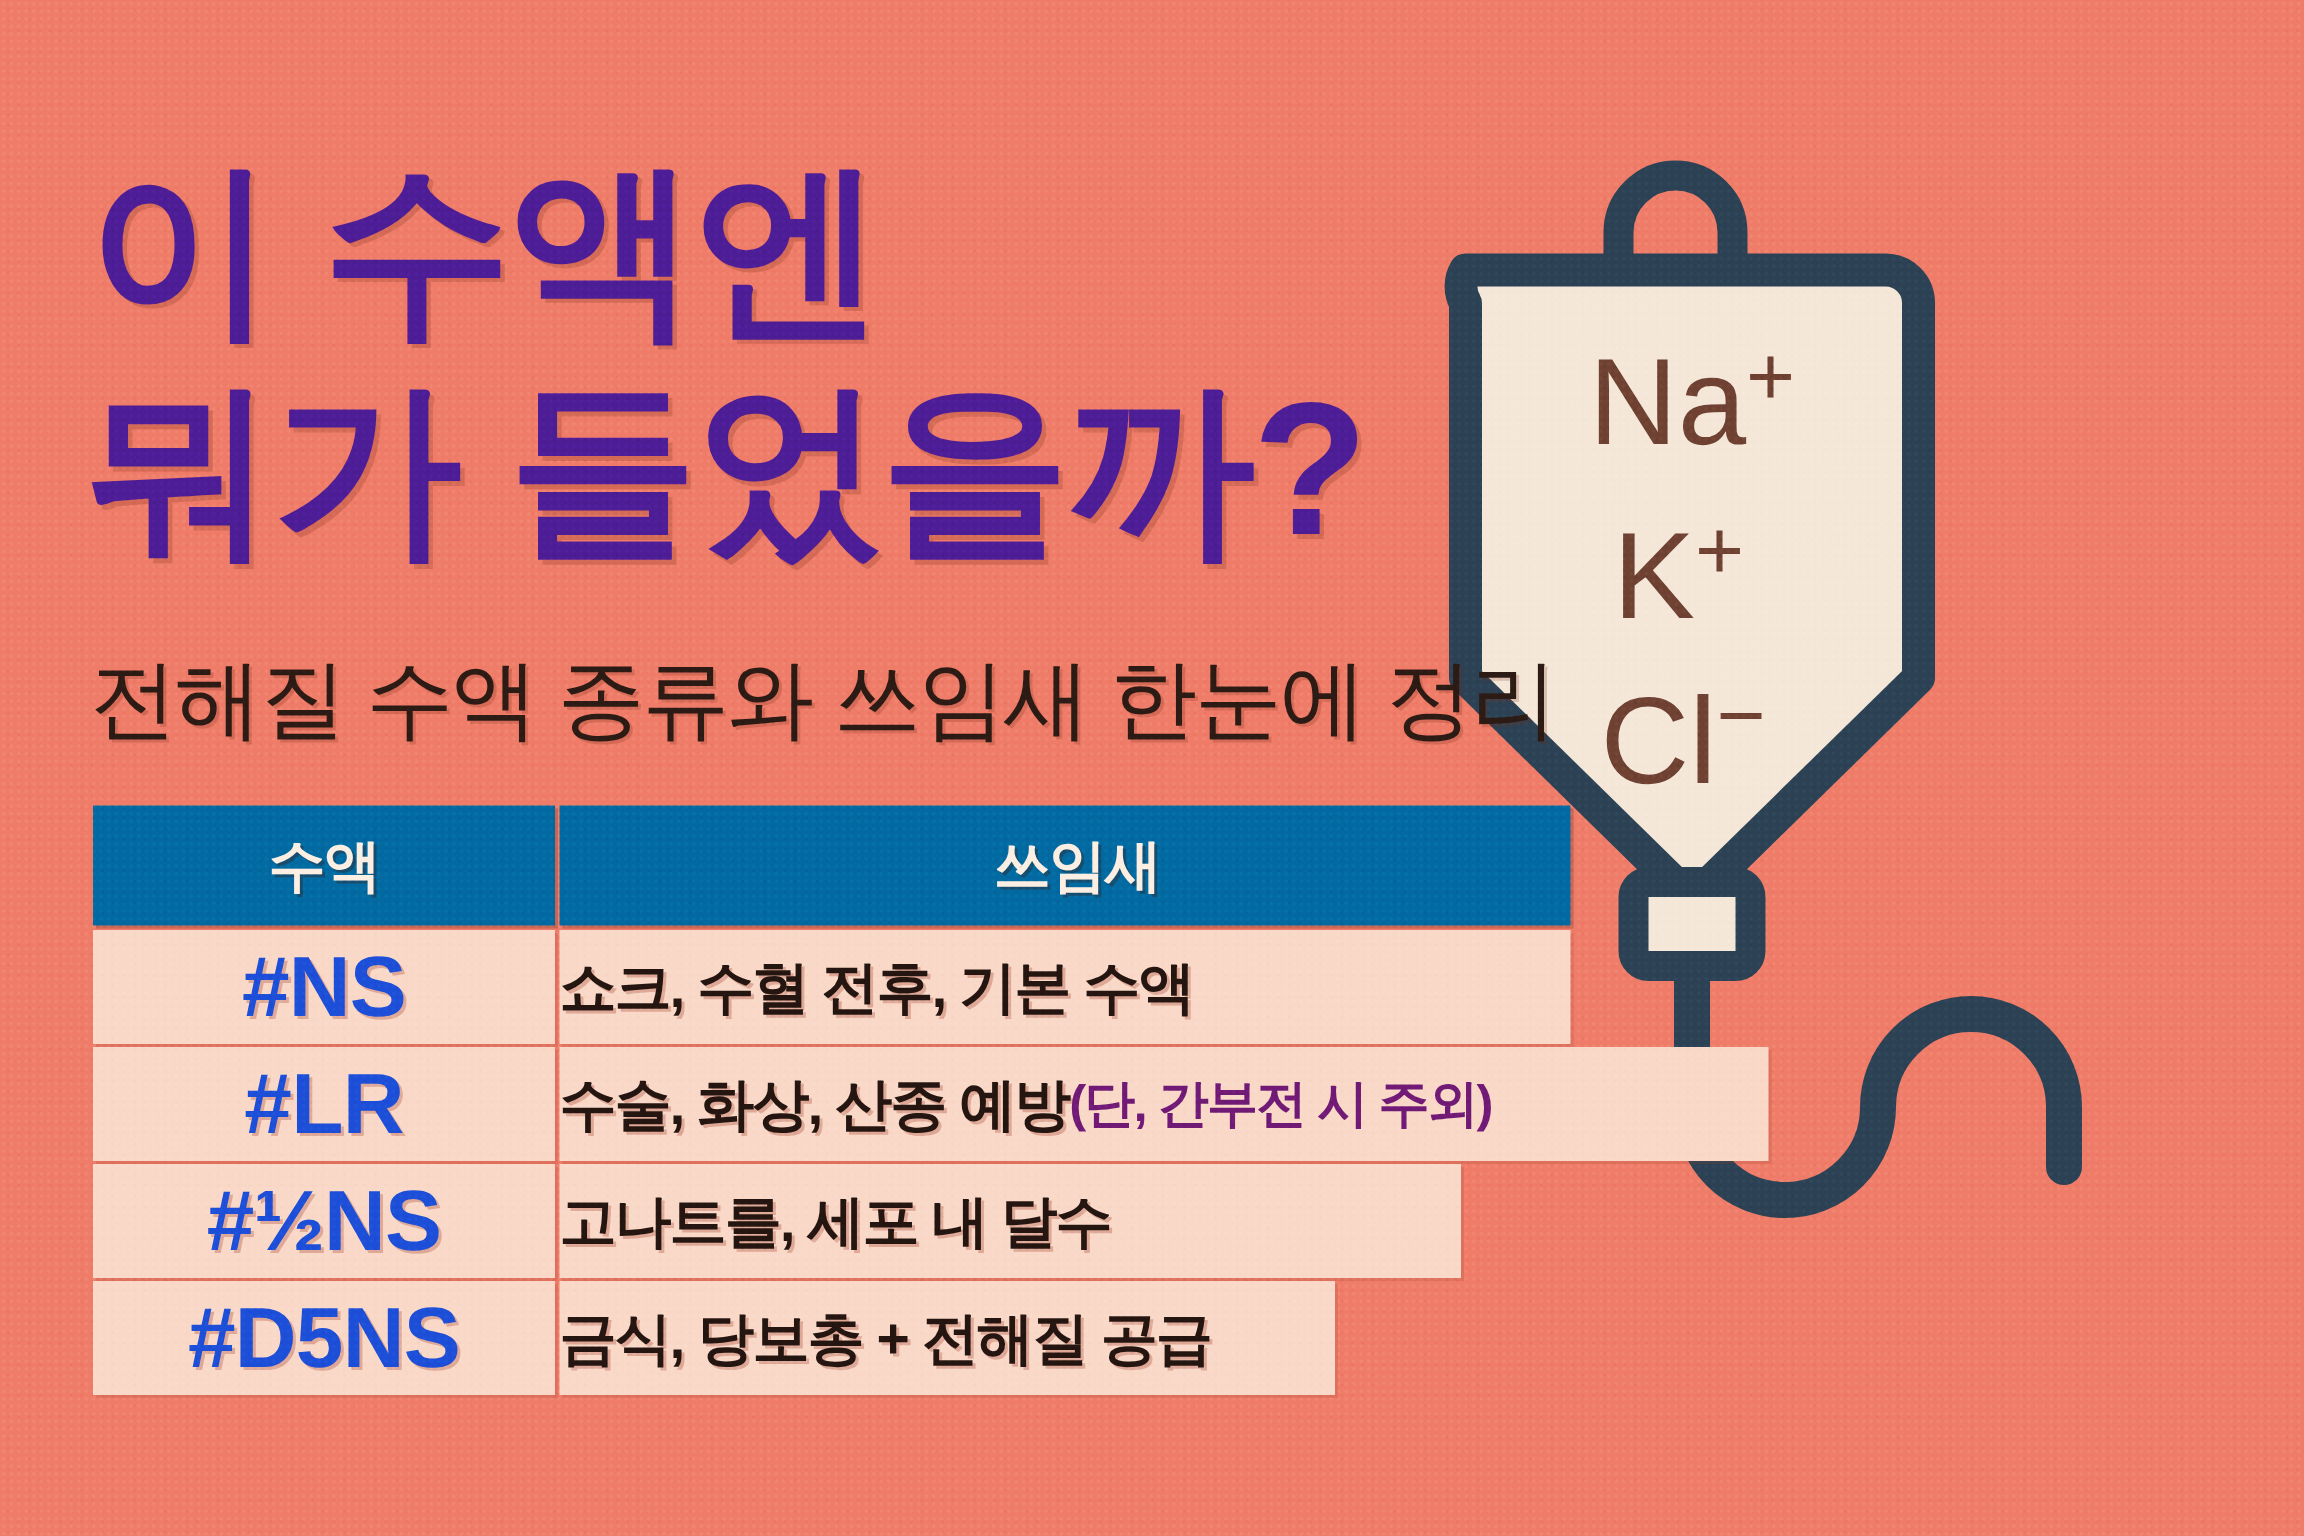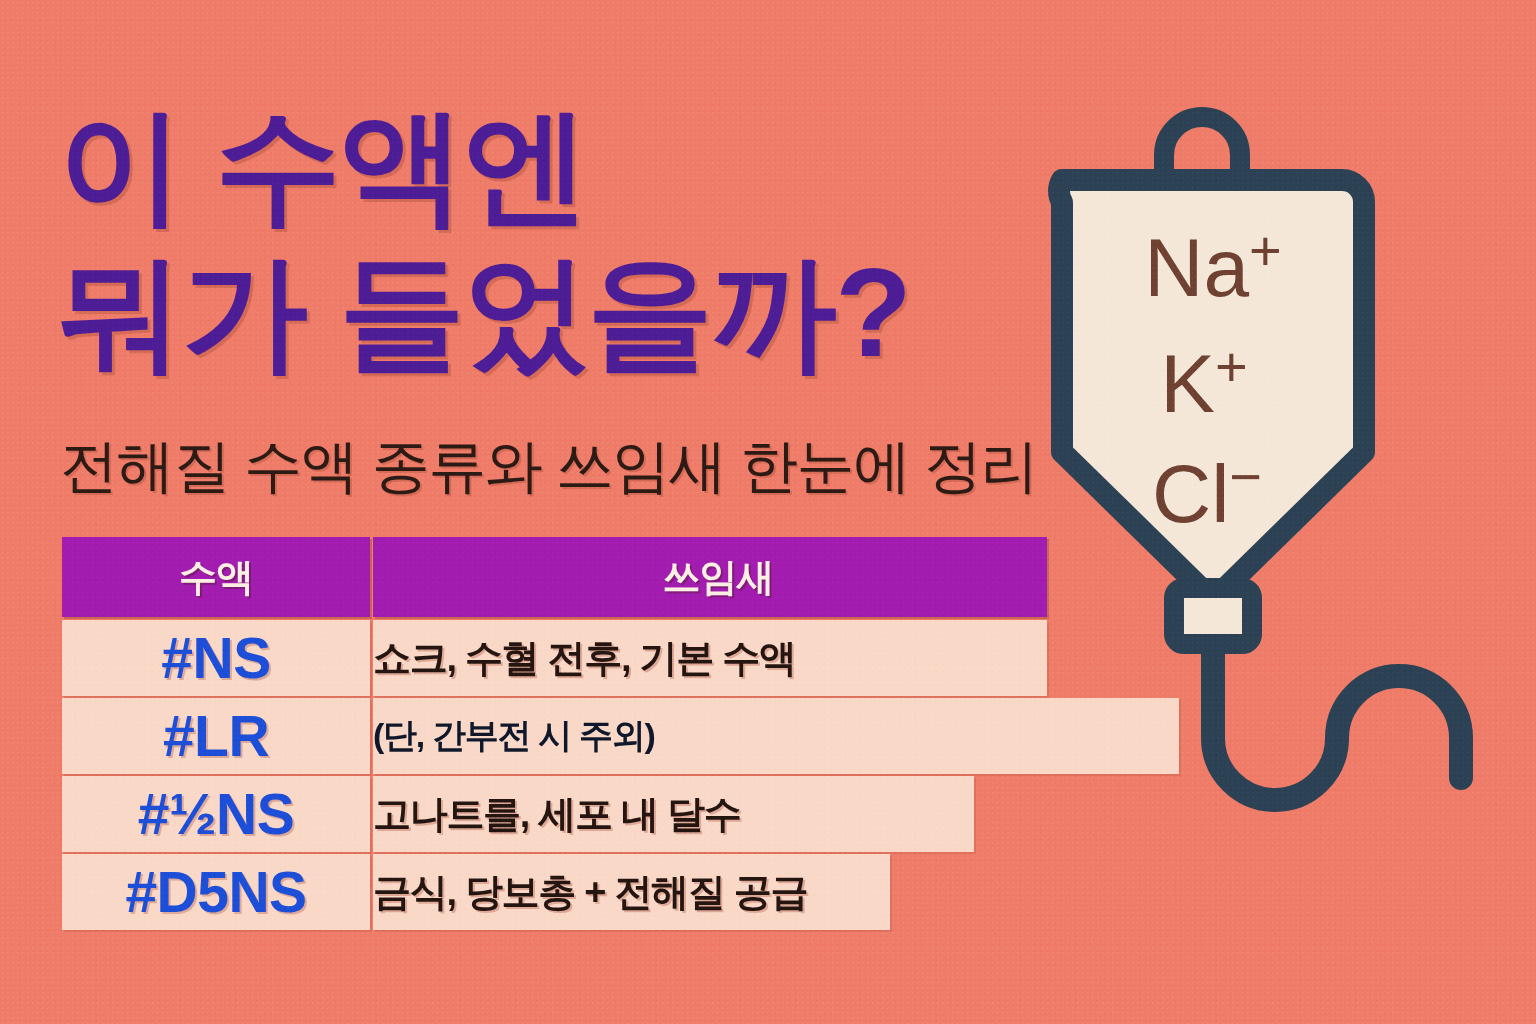--- a/index.html
+++ b/index.html
@@ -85,21 +85,21 @@
   }
   .c-right {
     left: 311px;
     justify-content: flex-start;
   }
 
   
   #thead { height: 80px; margin-bottom: 3px; }
   #thead .cell {
     height: 80px;
-    background: #a21caf;
+    background: #0369a1;
     box-shadow: 2px 2px 0 rgba(90,30,20,.25);
   }
   #thead .c-right { width: 674px; justify-content: center; padding-left: 16px; }
   .th-text {
     font-size: 38px;
     font-weight: 700;
     color: #fbeee2;
     letter-spacing: -1px;
     text-shadow: 2px 2px 0 rgba(60,25,15,.35);
   }
@@ -120,26 +120,26 @@
     font-size: 38px;
     font-weight: 700;
     color: #241510;
     letter-spacing: -1.3px;
     white-space: nowrap;
     text-shadow: 2px 2px 0 rgba(190,110,90,.45);
   }
   .note {
     font-weight: 600;
     font-size: 34px;
-    color: #0f172a;
+    color: #701a75;
     letter-spacing: -1.3px;
   }
 
   
-  #iv { position: absolute; left: 1024px; top: 60px; }
+  #iv { position: absolute; left: 939px; top: 60px; }
 </style>
 </head>
 <body>
 
 <div id="poster">
 
   <div id="iv">
     <svg width="500" height="790" viewBox="0 0 500 790">
 
       <path d="M140 95 A38 38 0 0 1 216 95 L216 120 L140 120 Z" fill="none" stroke="#2c4254" stroke-width="20"></path>
@@ -185,20 +185,21 @@
         <span class="td-val">쇼크, 수혈 전후, 기본 수액</span>
           <span class="note"></span>
       </div>
     </div>
 
     <div class="trow">
       <div class="cell c-left">
         <span class="td-key">#LR</span>
       </div>
       <div class="cell c-right" style="width: 806px;">
+        <span class="td-val">수술, 화상, 산종 예방 </span>
           <span class="note">(단, 간부전 시 주외)</span>
       </div>
     </div>
 
     <div class="trow">
       <div class="cell c-left">
         <span class="td-key">#½NS</span>
       </div>
       <div class="cell c-right" style="width: 601px;">
         <span class="td-val">고나트를, 세포 내 달수</span>

